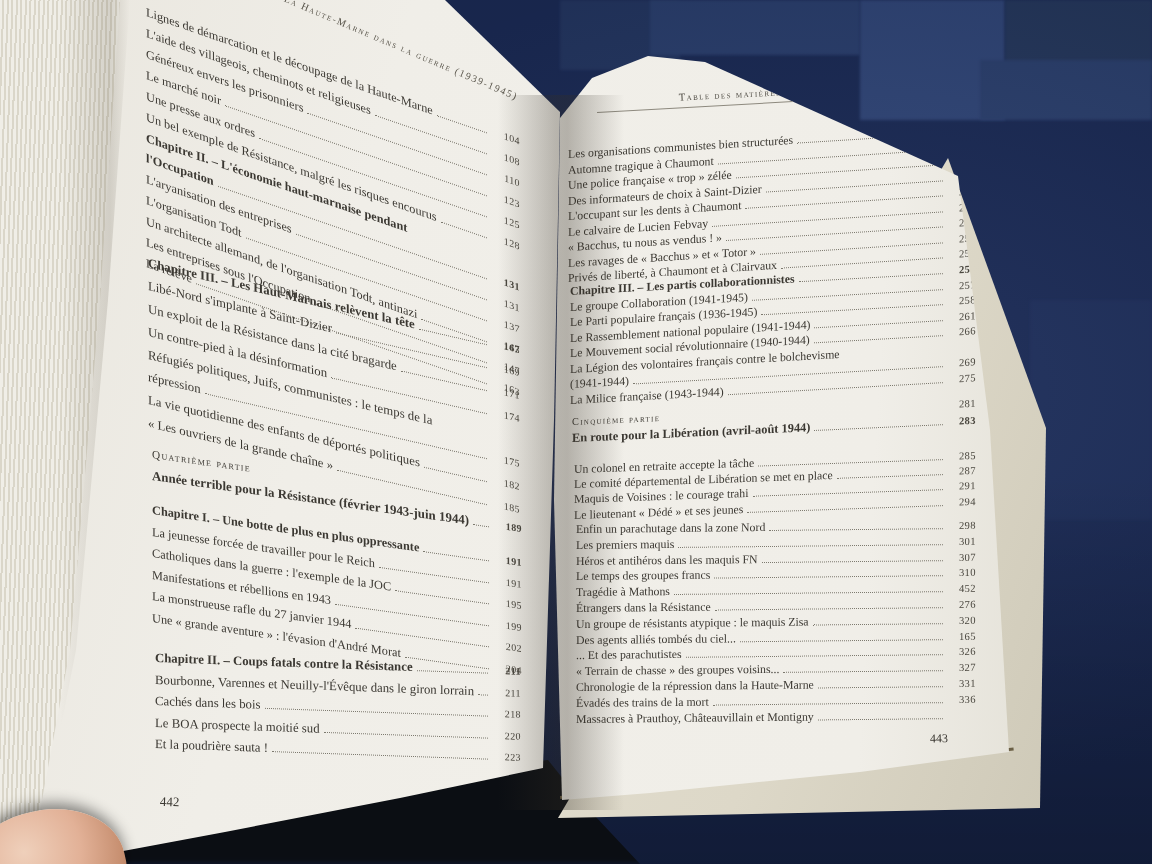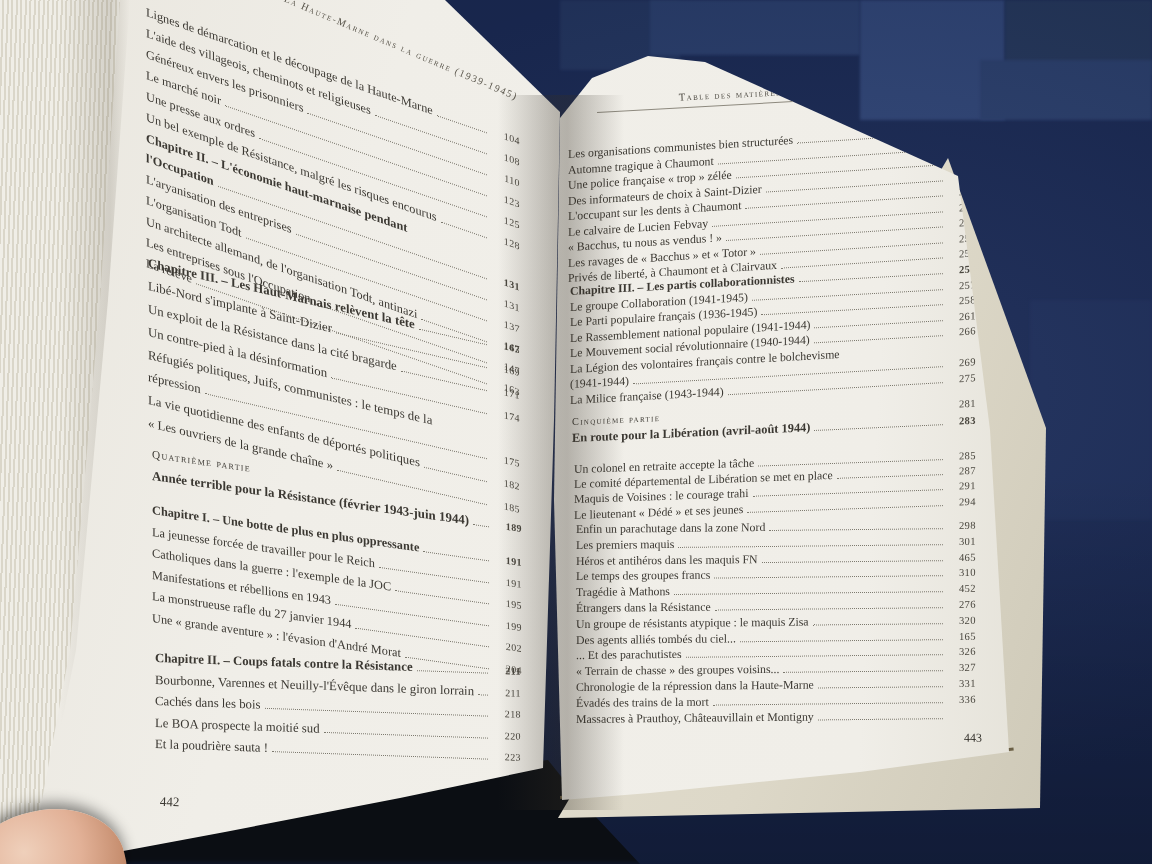--- a/index.html
+++ b/index.html
@@ -57,21 +57,21 @@
   #R4a{left:574px;top:462px;width:402px;line-height:15.2px;font-size:11.8px;transform:skewY(-2deg);}
   #R4b{left:576px;top:522px;width:400px;line-height:14.8px;font-size:11.8px;transform:skewY(-0.6deg);}
   #R1 .num,#R2 .num,#R3 .num,#R4a .num,#R4b .num{font-size:10.6px;}
   #run-left{position:absolute;left:287px;top:-7px;transform:rotate(23deg);transform-origin:0 0;
     font-variant:small-caps;font-size:10px;letter-spacing:1.6px;color:#59554b;white-space:nowrap;}
   #run-right{position:absolute;left:640px;top:89px;width:180px;text-align:center;transform:rotate(-3deg);
     font-variant:small-caps;font-size:10.5px;letter-spacing:1.4px;color:#4d4a42;}
   #rule-right{position:absolute;left:597px;top:112px;width:312px;height:1.2px;background:#8d897e;
     transform:rotate(-3.2deg);transform-origin:0 0;}
   #pn-left{position:absolute;left:160px;top:794px;font-size:13px;color:#3b3832;transform:rotate(2deg);}
-  #pn-right{position:absolute;left:930px;top:731px;width:52px;text-align:right;font-size:12px;color:#3b3832;transform:rotate(-1deg);}
+  #pn-right{position:absolute;left:930px;top:731px;width:52px;text-align:left;font-size:12px;color:#3b3832;transform:rotate(-1deg);}
 </style>
 </head>
 <body>
 
 <div id="scene">
 
   <div class="prect" style="left:560px;top:0;width:120px;height:70px;background:#243763;"></div>
   <div class="prect" style="left:650px;top:0;width:210px;height:55px;background:#2b4070;"></div>
   <div class="prect" style="left:860px;top:0;width:145px;height:120px;background:#31477a;"></div>
   <div class="prect" style="left:1005px;top:0;width:147px;height:75px;background:#26395f;"></div>
@@ -393,21 +393,21 @@
           <span class="num">298</span>
         </div>
         <div class="row">
           <span class="t">Les premiers maquis</span>
           <span class="dots"></span>
           <span class="num">301</span>
         </div>
         <div class="row">
           <span class="t">Héros et antihéros dans les maquis FN</span>
           <span class="dots"></span>
-          <span class="num">465</span>
+          <span class="num">307</span>
         </div>
         <div class="row">
           <span class="t">Le temps des groupes francs</span>
           <span class="dots"></span>
           <span class="num">310</span>
         </div>
         <div class="row">
           <span class="t">Tragédie à Mathons</span>
           <span class="dots"></span>
           <span class="num">452</span>

